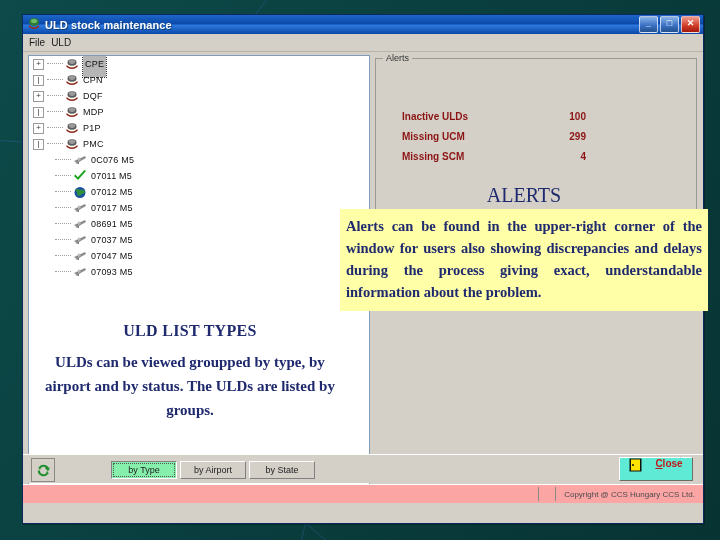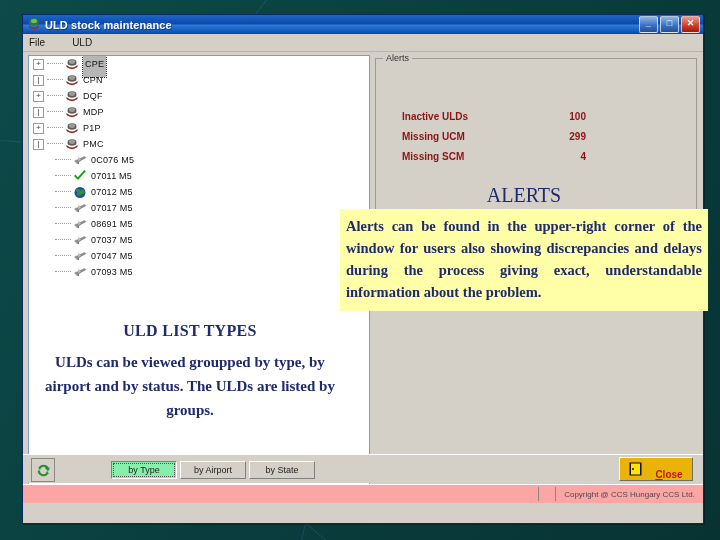--- a/index.html
+++ b/index.html
@@ -26,21 +26,21 @@
                      text-shadow:1px 1px 0 #00000066;white-space:nowrap;}
   .tb-btns{margin-left:auto;display:flex;gap:2px;padding-right:1px;}
   .tb-btn{width:17px;height:15px;border:1px solid #ffffffaa;border-radius:2px;
           background:linear-gradient(180deg,#6ea4e6,#२2558c);
           background:linear-gradient(180deg,#8ab4ea 0%,#3b72c4 55%,#22518f 100%);
           font-size:9px;line-height:13px;text-align:center;color:#fff;font-weight:bold;}
   .tb-btn.close{background:linear-gradient(180deg,#f09a8c 0%,#d2412b 55%,#a2160b 100%);}
 
   
   #menubar{height:17px;background:#d4d0c8;border-bottom:1px solid #b8b4ac;
-           display:flex;align-items:center;padding-left:6px;gap:27px;}
+           display:flex;align-items:center;padding-left:6px;gap:6px;}
   #menubar span{font-size:10px;color:#1b1b1b;}
 
   
   #client{position:relative;height:451px;background:#d4d0c8;}
 
   
   #treepanel{position:absolute;left:5px;top:3px;width:340px;height:443px;
              background:#ffffff;border:1px solid #7f9db9;overflow:hidden;}
   .tnode{display:flex;align-items:center;height:16px;font-size:9px;color:#111;
          white-space:nowrap;}
@@ -71,22 +71,22 @@
                background:#d4d0c8;border:1px solid #8a8a82;display:flex;
                align-items:center;justify-content:center;}
   .tabsgrp{position:absolute;left:88px;top:6px;display:flex;}
   .tabbtn{height:16px;min-width:52px;padding:0 6px;font-size:9px;color:#222;
           background:#d4d0c8;border:1px solid #ffffff;border-right-color:#808080;
           border-bottom-color:#808080;display:flex;align-items:center;
           justify-content:center;margin-right:3px;}
   .tabbtn.active{background:#86efac;border:1px solid #808080;border-right-color:#fff;
                  border-bottom-color:#fff;outline:1px dotted #555;outline-offset:-3px;}
   #close-btn{position:absolute;right:10px;top:2px;width:72px;height:22px;
-             background:#eab308;border:1px solid #fff;border-right-color:#6d6d66;
-             border-bottom-color:#6d6d66;display:flex;align-items:flex-end;
+             background:#5eead4;border:1px solid #fff;border-right-color:#6d6d66;
+             border-bottom-color:#6d6d66;display:flex;align-items:flex-start;
              justify-content:center;gap:13px;}
   #close-btn .lbl{font-size:10px;font-weight:bold;color:#c01818;}
   #close-btn .lbl u{text-decoration:underline;}
 
   
   #statusbar{position:absolute;left:0;bottom:0;width:100%;height:18px;
              background:#fca5a5;border-top:1px solid #ffffff;display:flex;
              align-items:center;justify-content:flex-end;}
   #statusbar .cell{border-left:1px solid #8a8a82;height:14px;display:flex;
                    align-items:center;padding:0 8px;font-size:8px;color:#4a4a4a;}

